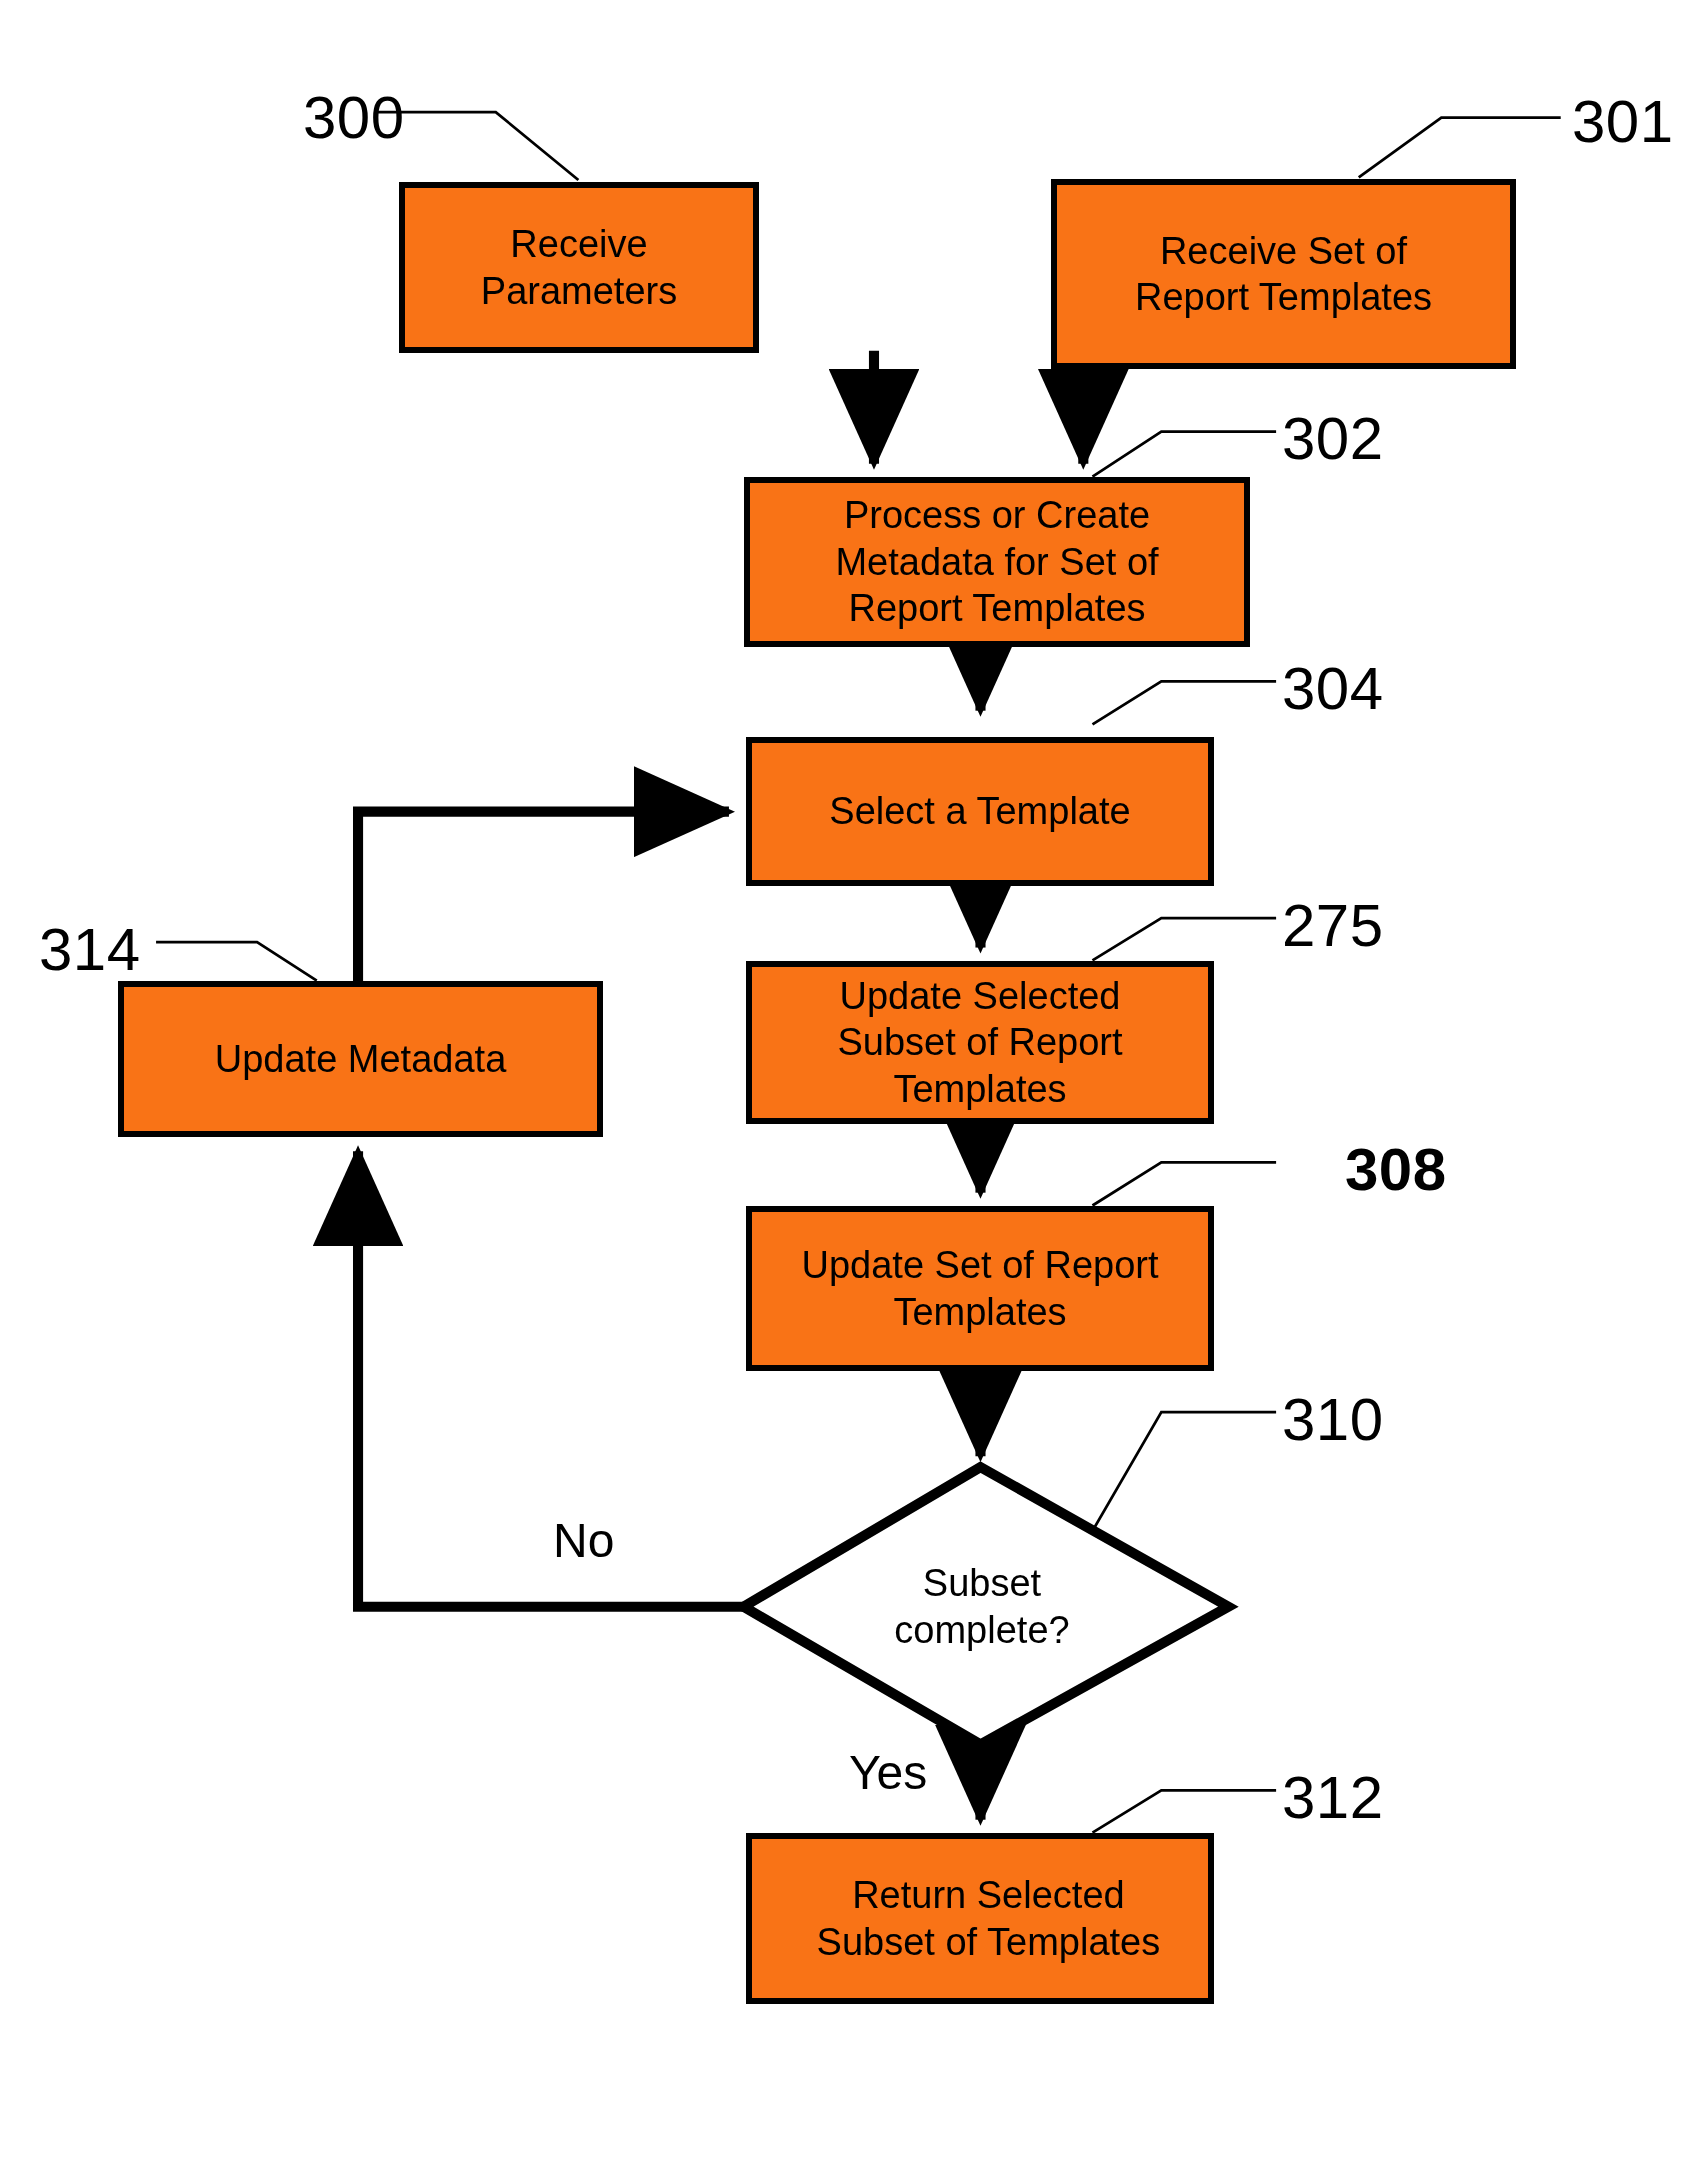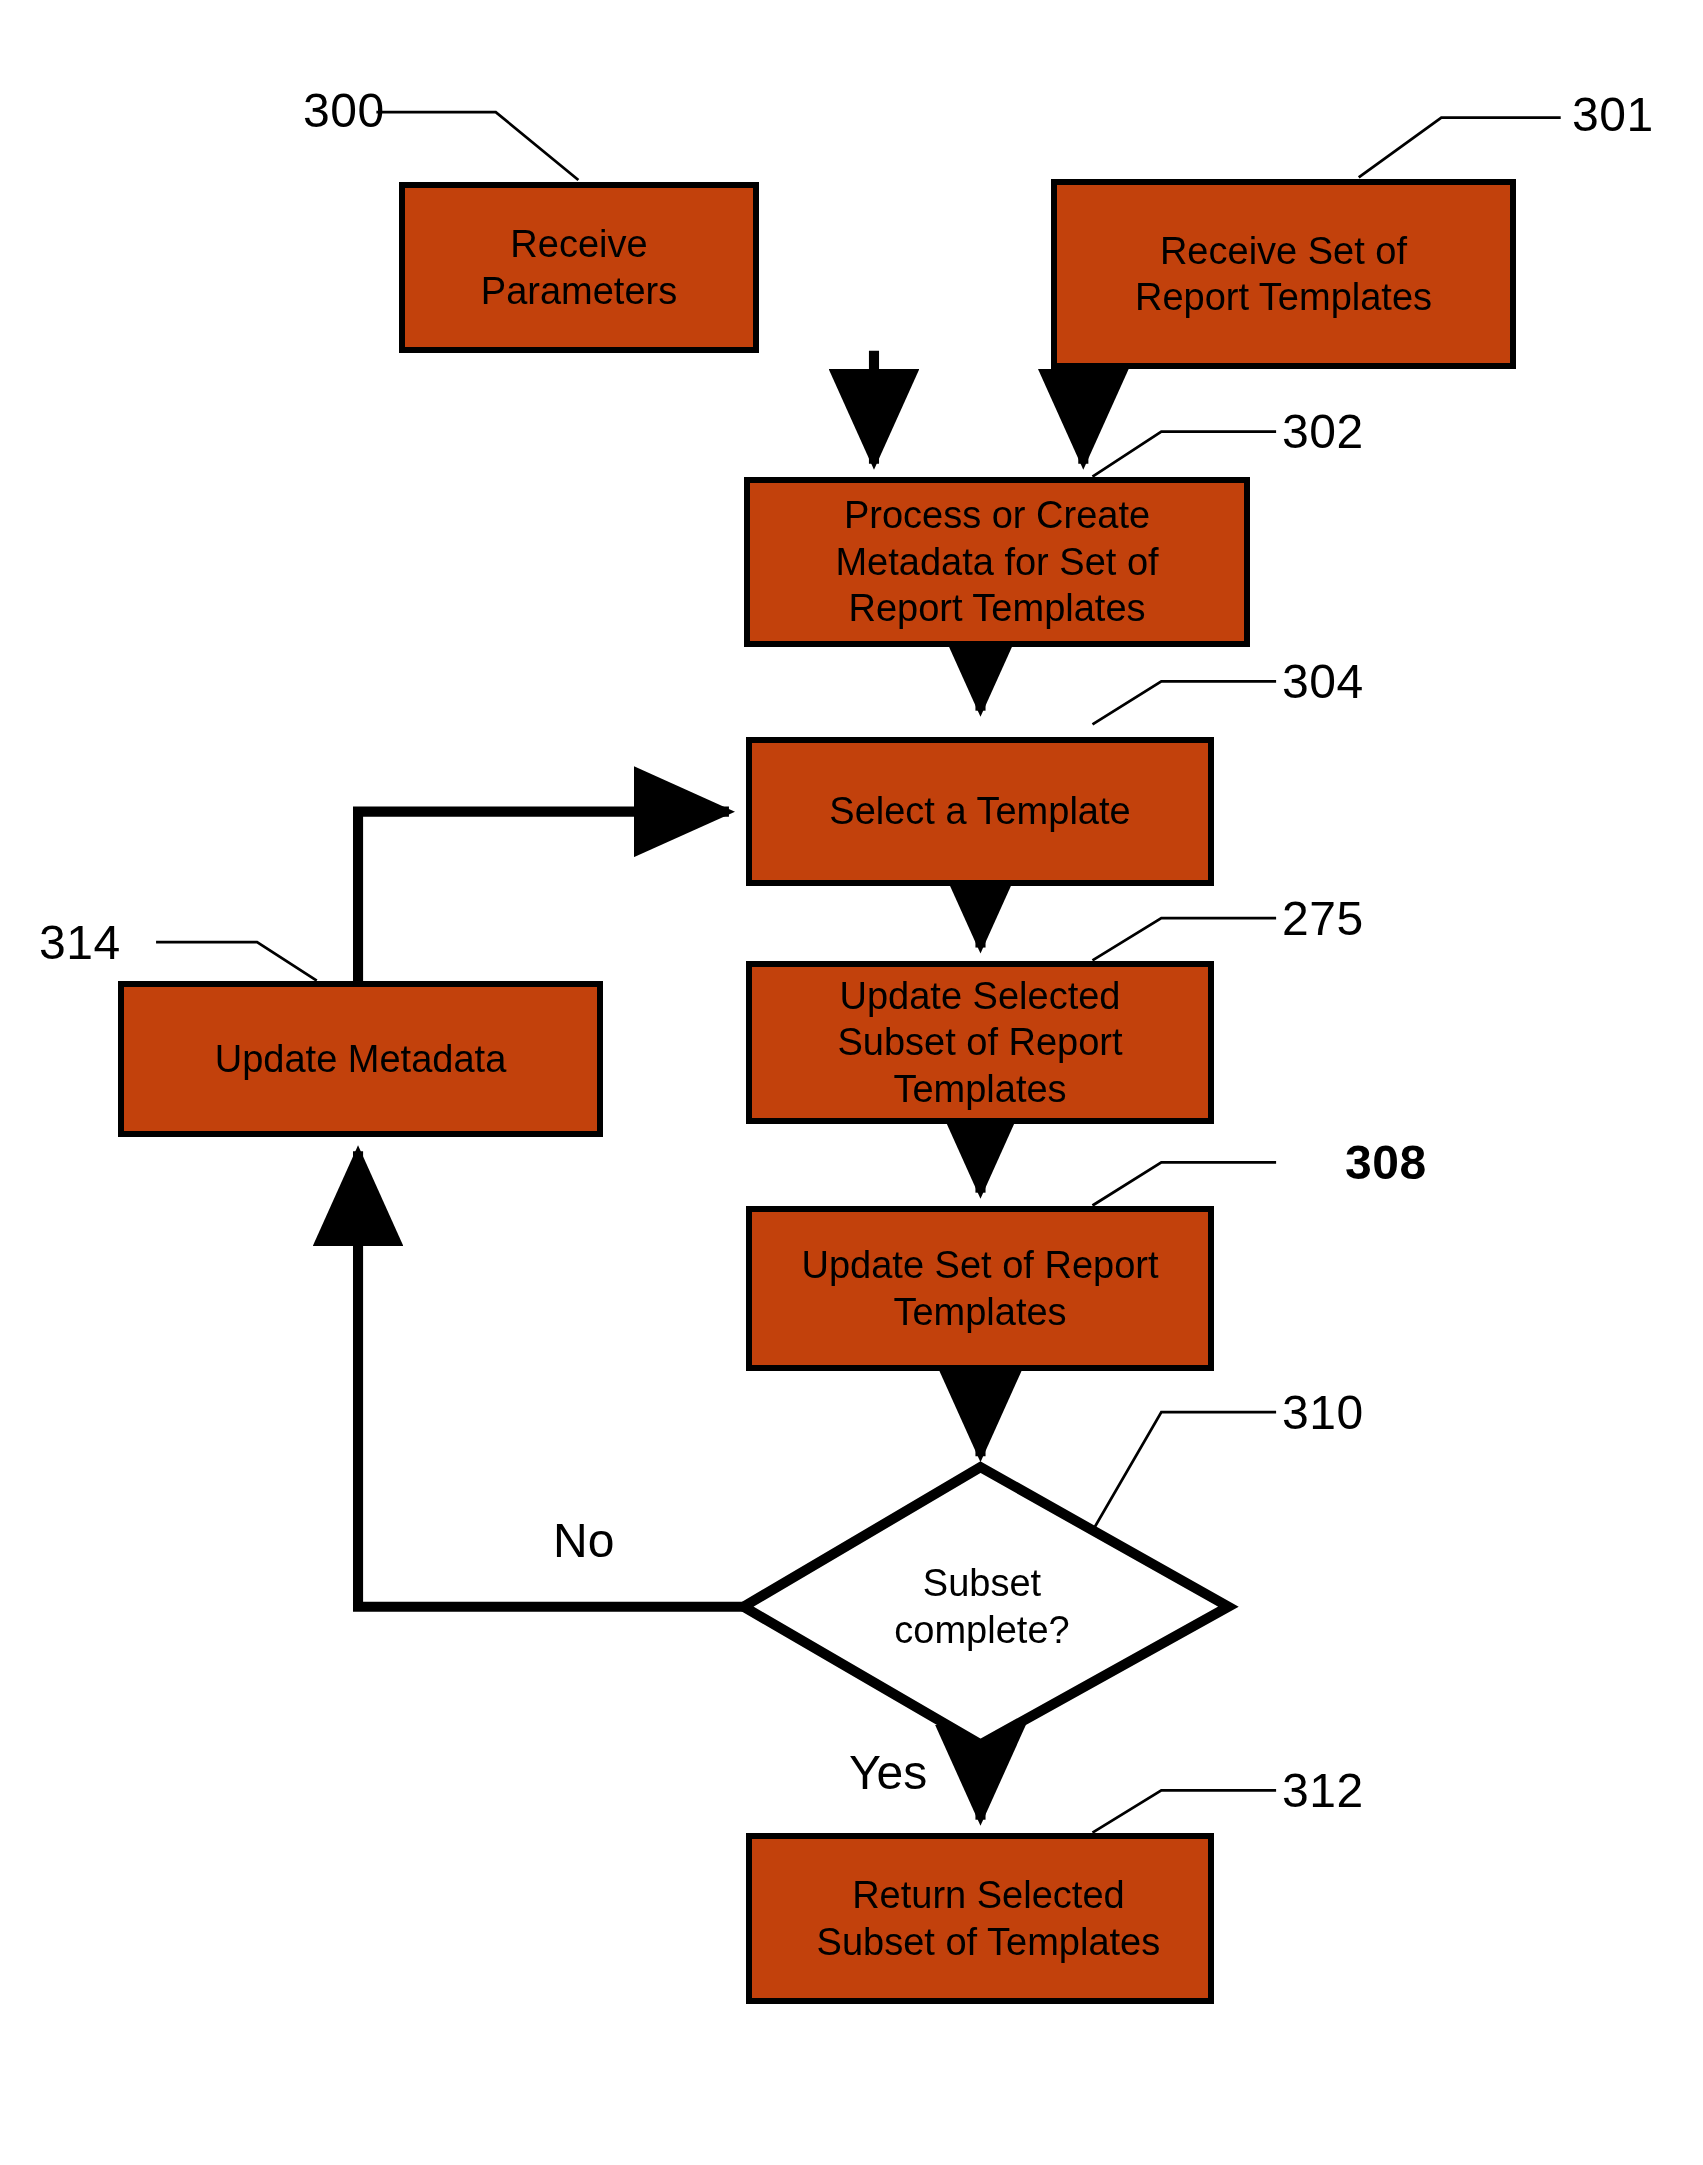--- a/index.html
+++ b/index.html
@@ -22,33 +22,33 @@
     position: absolute;
     left: 0; top: 0;
     width: 1703px;
     height: 2165px;
     pointer-events: none;
   }
   .node {
     position: absolute;
     box-sizing: border-box;
     border: 6.4px solid #000000;
-    background: #c2410c;
+    background: #f97316;
     display: flex;
     align-items: center;
     justify-content: center;
     text-align: center;
     line-height: 1.22;
     font-size: 38px;
     padding: 3.7px 9.2px;
   }
   .node .node-text { display: block; white-space: pre-line; }
   .ref-label {
     position: absolute;
-    font-size: 48px;
+    font-size: 60px;
     letter-spacing: 0.5px;
     white-space: nowrap;
   }
   .edge-label {
     position: absolute;
     font-size: 48px;
     white-space: nowrap;
   }
   .diamond-wrap {
     position: absolute;

